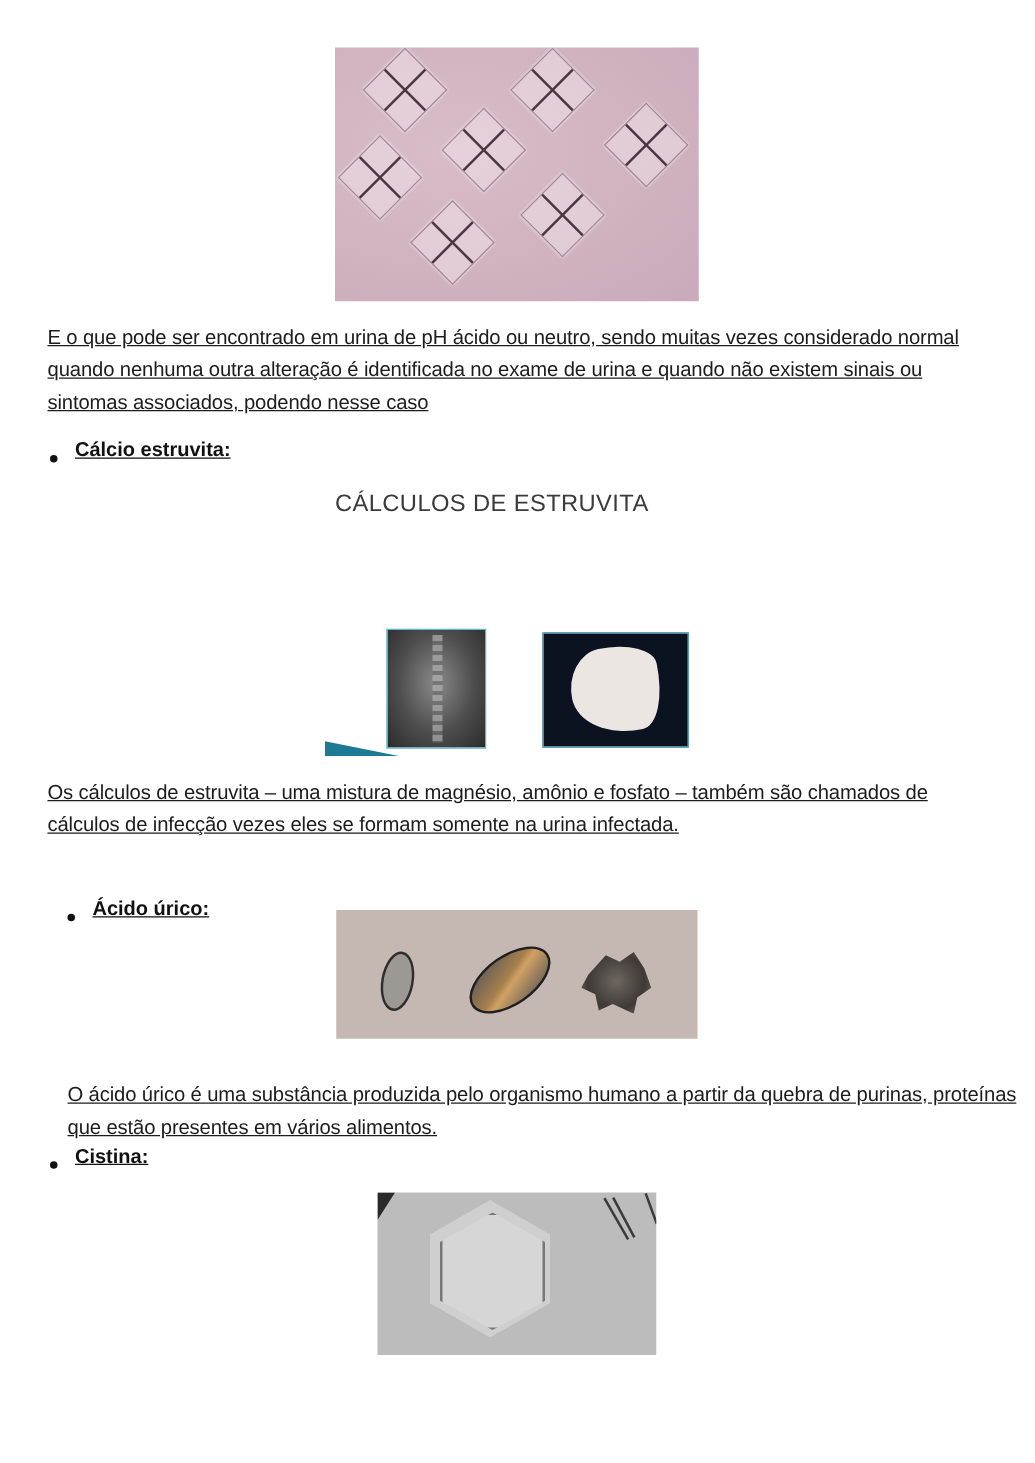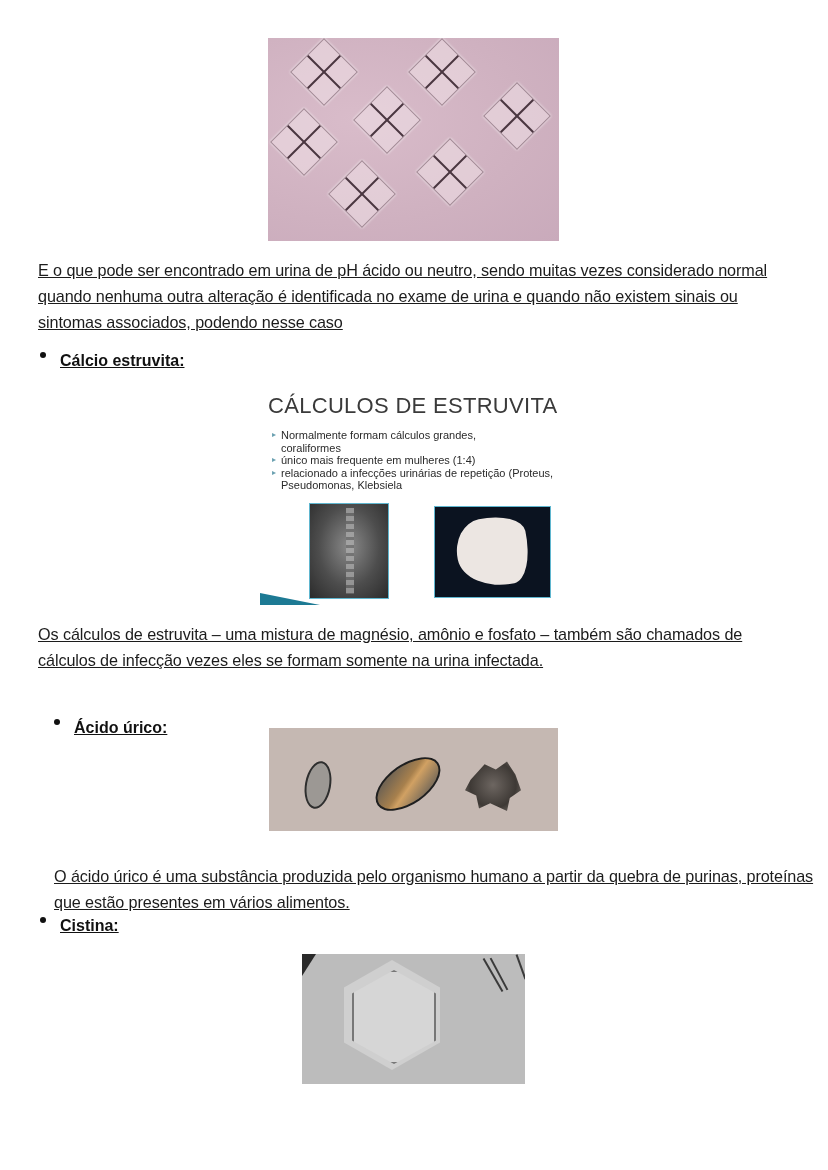--- a/index.html
+++ b/index.html
@@ -8,21 +8,21 @@
       font-family: "Liberation Sans", sans-serif; color: #1a1a1a;
     }
     .abs { position: absolute; text-decoration: underline; }
     .para {
       left: 38px; width: 760px;
       font-size: 16.2px; line-height: 26px; color: #1c1c1c;
       letter-spacing: -0.1px;
     }
     .bullet {
       left: 52px; font-size: 16px; font-weight: bold; color: #111;
-      display: flex; align-items: flex-start; gap: 14px;
+      display: flex; align-items: flex-end; gap: 14px;
     }
     .bullet .dot {
       width: 6px; height: 6px; border-radius: 50%; background: #111; display: inline-block;
     }
     .figure { overflow: hidden; }
 
     
     .img-oxalate { left: 268px; top: 38px; width: 291px; height: 203px;
       background: radial-gradient(ellipse at 30% 40%, #d9bcca 0%, #cfb1c0 60%, #c9aabb 100%); }
     .crystal {
@@ -32,21 +32,21 @@
       box-shadow: 0 0 3px rgba(255,255,255,0.8);
     }
     .crystal::before, .crystal::after {
       content: ""; position: absolute; background: #4a3640;
     }
     .crystal::before { left: 50%; top: 0; width: 2px; height: 100%; transform: translateX(-50%); }
     .crystal::after { top: 50%; left: 0; height: 2px; width: 100%; transform: translateY(-50%); }
 
     
     .img-slide { left: 260px; top: 385px; width: 300px; height: 220px; background: #ffffff; }
-    .slide-title { position: absolute; left: 8px; top: 8px; font-size: 22px; color: #3a3a3a; letter-spacing: 0.3px; }
+    .slide-title { position: absolute; left: 8px; top: 8px; font-size: 19px; color: #3a3a3a; letter-spacing: 0.3px; }
     .slide-list { position: absolute; left: 12px; top: 44px; margin: 0; padding: 0; list-style: none;
       font-size: 11px; line-height: 12.5px; color: #2a2a2a; }
     .slide-list li { position: relative; padding-left: 9px; }
     .slide-list li::before { content: "\25B8"; position: absolute; left: 0; top: 0; font-size: 8px; color: #6aa0b0; }
     .xray { position: absolute; left: 49px; top: 118px; width: 78px; height: 94px;
       background: radial-gradient(ellipse at 50% 45%, #8a8a8a 0%, #4d4d4d 55%, #2b2b2b 100%);
       border: 1.5px solid #5fb6cf; }
     .xray .spine { position: absolute; left: 36px; top: 4px; width: 8px; height: 86px;
       background: repeating-linear-gradient(#b0b0b0 0 5px, #707070 5px 8px); opacity: .7; }
     .stone-photo { position: absolute; left: 174px; top: 121px; width: 115px; height: 90px;
@@ -94,25 +94,20 @@
 
 <p class="abs para" style="top:257px; margin:0;">E o que pode ser encontrado em urina de pH ácido ou neutro, sendo muitas vezes considerado normal quando nenhuma outra alteração é identificada no exame de urina e quando não existem sinais ou sintomas associados, podendo nesse caso</p>
 
 <div class="abs bullet" style="top:352px; left:40px;">
   <span class="dot"></span>
   <span>Cálcio estruvita:</span>
 </div>
 
 <div class="abs figure img-slide">
   <div class="slide-title">CÁLCULOS DE ESTRUVITA</div>
-  <ul class="slide-list">
-    <li style="width:245px;">Normalmente formam cálculos grandes, coraliformes</li>
-    <li>único mais frequente em mulheres (1:4)</li>
-    <li style="width:275px;">relacionado a infecções urinárias de repetição (Proteus, Pseudomonas, Klebsiela</li>
-  </ul>
   <div class="xray">
     <div class="spine"></div>
   </div>
   <div class="stone-photo">
     <div class="stone"></div>
   </div>
   <div class="slide-accent"></div>
 </div>
 
 <p class="abs para" style="top:621px; margin:0;">Os cálculos de estruvita – uma mistura de magnésio, amônio e fosfato – também são chamados de cálculos de infecção vezes eles se formam somente na urina infectada.</p>

